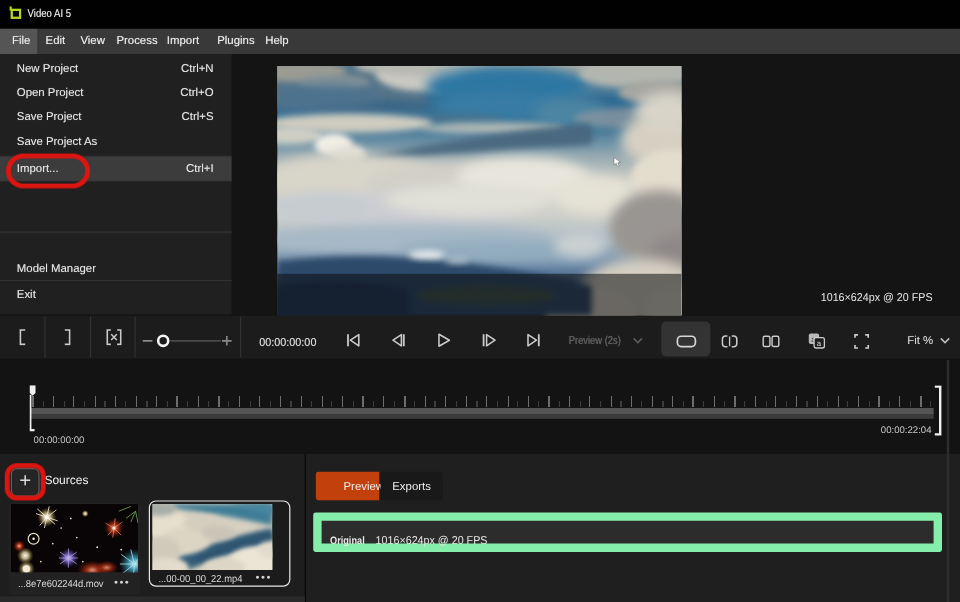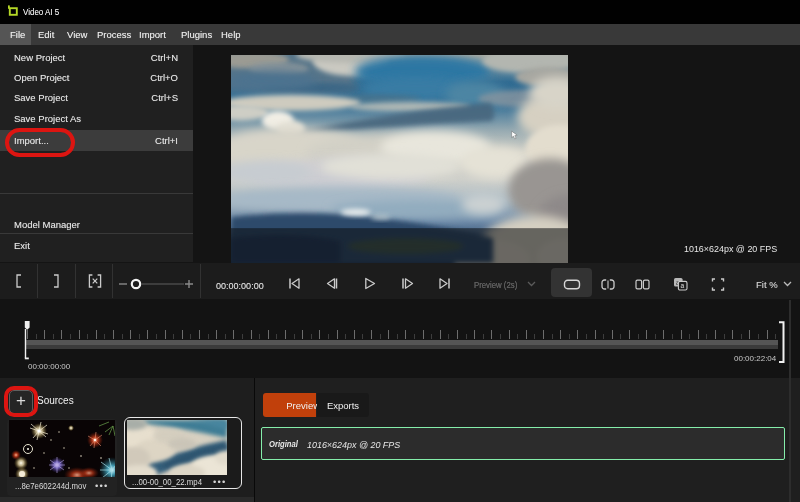--- a/index.html
+++ b/index.html
@@ -65,21 +65,21 @@
   .card2 { position:absolute; left:124px; top:39px; width:118px; height:72px; background:#1c1c1c;
     border:1.5px solid #e8e8e8; border-radius:6px; }
   .fname { position:absolute; font-size:8.5px; color:#dcdcdc; transform:scaleX(0.92); transform-origin:0 0; }
   .dots { position:absolute; font-size:9.5px; color:#d5d5d5; letter-spacing:1.2px; }
 
   .tab { position:absolute; top:15px; height:24px; font-size:9.5px; color:#f0f0f0;
     display:flex; align-items:center; justify-content:center; }
   #tab1 { left:8px; width:53px; background:#c2410c; border-radius:3px 0 0 3px;padding-left:32px; }
   #tab2 { left:62px; width:52px; background:#1a1a1a; border-radius:0 3px 3px 0; }
   #greenrow { position:absolute; left:6px; top:49px; width:524px; height:33px; background:#2d2d2d;
-    border:1px solid #86efac; border-radius:2px; font-size:9.5px; color:#e8e8e8;font-style:italic; }
+    border:7px solid #86efac; border-radius:2px; font-size:9.5px; color:#e8e8e8; }
   #greenrow b { position:absolute; left:7px; top:11px; font-size:9px; transform:scaleX(0.85); transform-origin:0 0; }
   #greenrow span { position:absolute; left:45px; top:11px; transform:scaleX(0.94) translateZ(0); transform-origin:0 0; }
 
   #hscroll { position:absolute; left:0; top:497px; width:254px; height:5px; background:#2b2b2b; }
   #vscroll { position:absolute; left:789px; top:300px; width:2px; height:202px; background:#2e2e2e; }
 </style>
 </head>
 <body>
 <div id="app">
 

